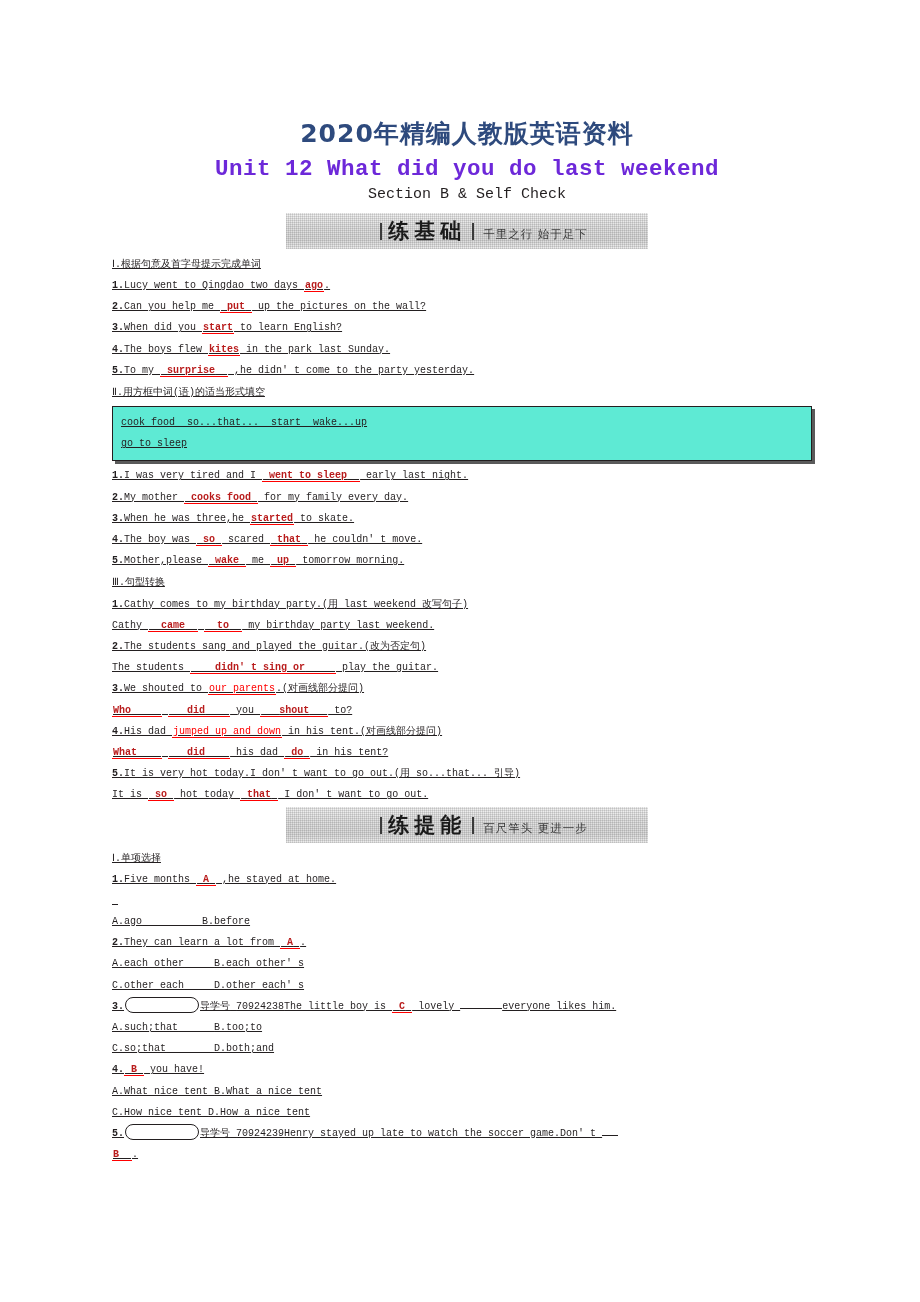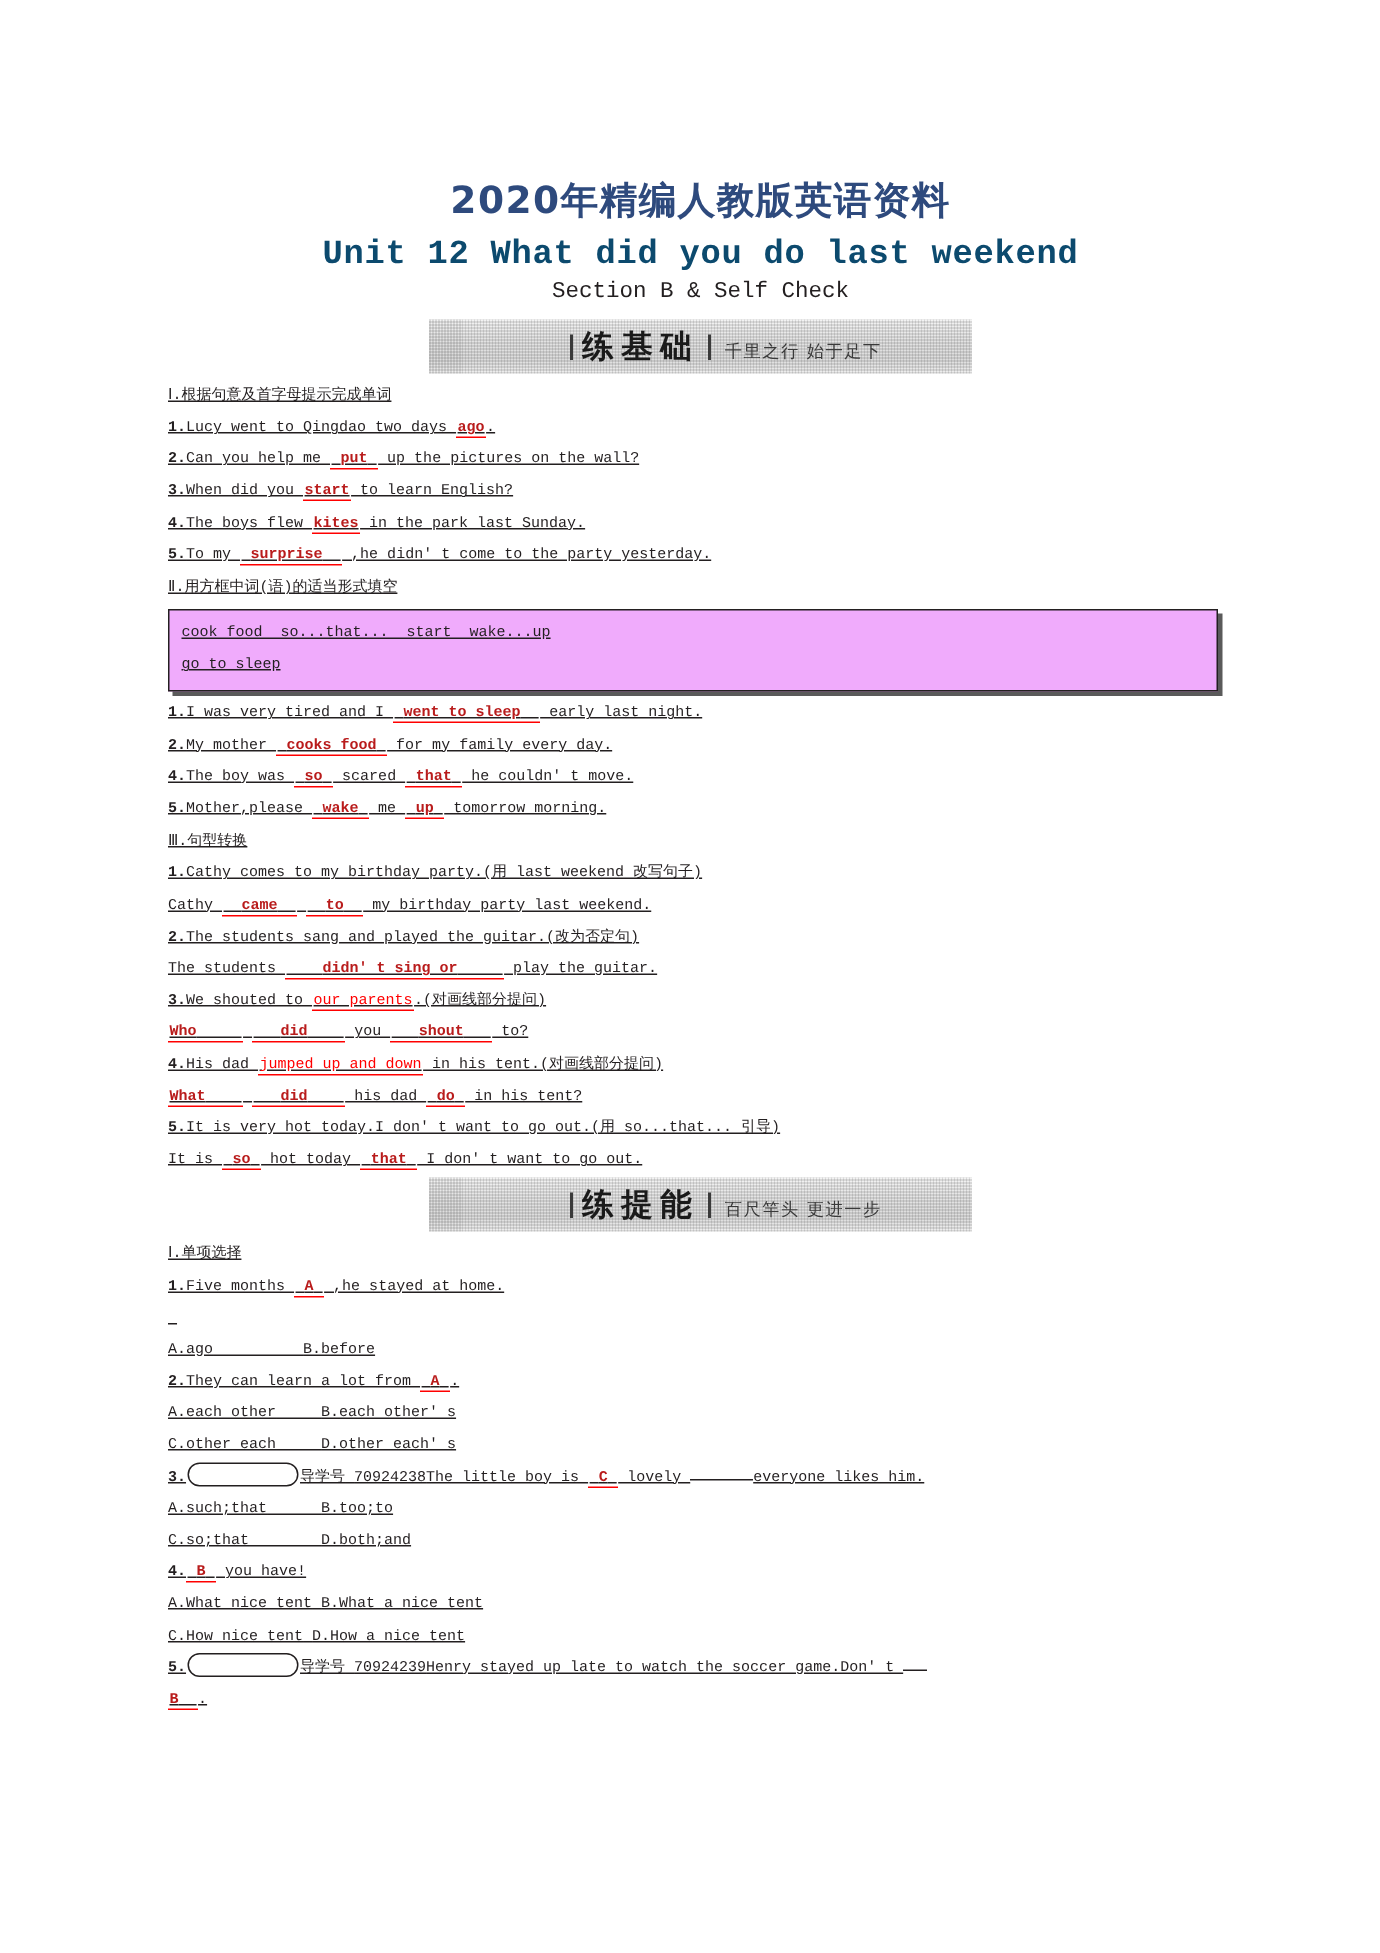--- a/index.html
+++ b/index.html
@@ -37,21 +37,21 @@
     color: #2e4a7d;
     letter-spacing: 1px;
     line-height: 1.25;
     margin: 0 0 6px 0;
   }
   .unit-title {
     text-align: center;
     font-family: "Liberation Mono", "DejaVu Sans Mono", monospace;
     font-size: 22.5px;
     font-weight: bold;
-    color: #0c4a6e;
+    color: #6d28d9;
     letter-spacing: 0.5px;
     line-height: 1.25;
     margin: 0;
   }
   .section-sub {
     text-align: center;
     font-family: "Liberation Mono", "DejaVu Sans Mono", monospace;
     font-size: 15px;
     color: #231f20;
     line-height: 1.5;
@@ -139,21 +139,21 @@
 
   
   .wordbox {
     position: relative;
     width: 700px;
     box-sizing: border-box;
     border: 1.6px solid #231f20;
     padding: 5px 8px 6px 8px;
     margin: 3px 0 4px 0;
     box-shadow: 3px 3px 0 0 #5a5a5a;
-    background: #f0abfc;
+    background: #5eead4;
   }
   .wordbox .ln { line-height: 21px; }
 
   
   .capsule {
     display: inline-block;
     width: 72px;
     height: 14px;
     border: 1.3px solid #231f20;
     border-radius: 8px;
@@ -199,20 +199,21 @@
 
     <div class="wordbox">
       <p class="ln">cook food  so...that...  start  wake...up</p>
       <p class="ln">go to sleep</p>
     </div>
 
     <p class="ln"><span class="num">1.</span><span>I was very tired and I </span><span class="ans">&nbsp;<span>went to sleep</span>&nbsp;&nbsp;</span><span> early last night.</span></p>
 
     <p class="ln"><span class="num">2.</span><span>My mother </span><span class="ans">&nbsp;<span>cooks food</span>&nbsp;</span><span> for my family every day.</span></p>
 
+    <p class="ln"><span class="num">3.</span><span>When he was three,he </span><span class="ans">started</span><span> to skate.</span></p>
 
     <p class="ln"><span class="num">4.</span><span>The boy was </span><span class="ans">&nbsp;<span>so</span>&nbsp;</span><span> scared </span><span class="ans">&nbsp;<span>that</span>&nbsp;</span><span> he couldn' t move.</span></p>
 
     <p class="ln"><span class="num">5.</span><span>Mother,please </span><span class="ans">&nbsp;<span>wake</span>&nbsp;</span><span> me </span><span class="ans">&nbsp;<span>up</span>&nbsp;</span><span> tomorrow morning.</span></p>
 
     <p class="ln part-head cn">Ⅲ.句型转换</p>
 
     <p class="ln cn"><span class="num">1.</span><span>Cathy comes to my birthday party.(用 last weekend 改写句子)</span></p>
     <p class="ln"><span>Cathy </span><span class="ans">&nbsp;&nbsp;<span>came</span>&nbsp;&nbsp;</span><span> </span><span class="ans">&nbsp;&nbsp;<span>to</span>&nbsp;&nbsp;</span><span> my birthday party last weekend.</span></p>
 

